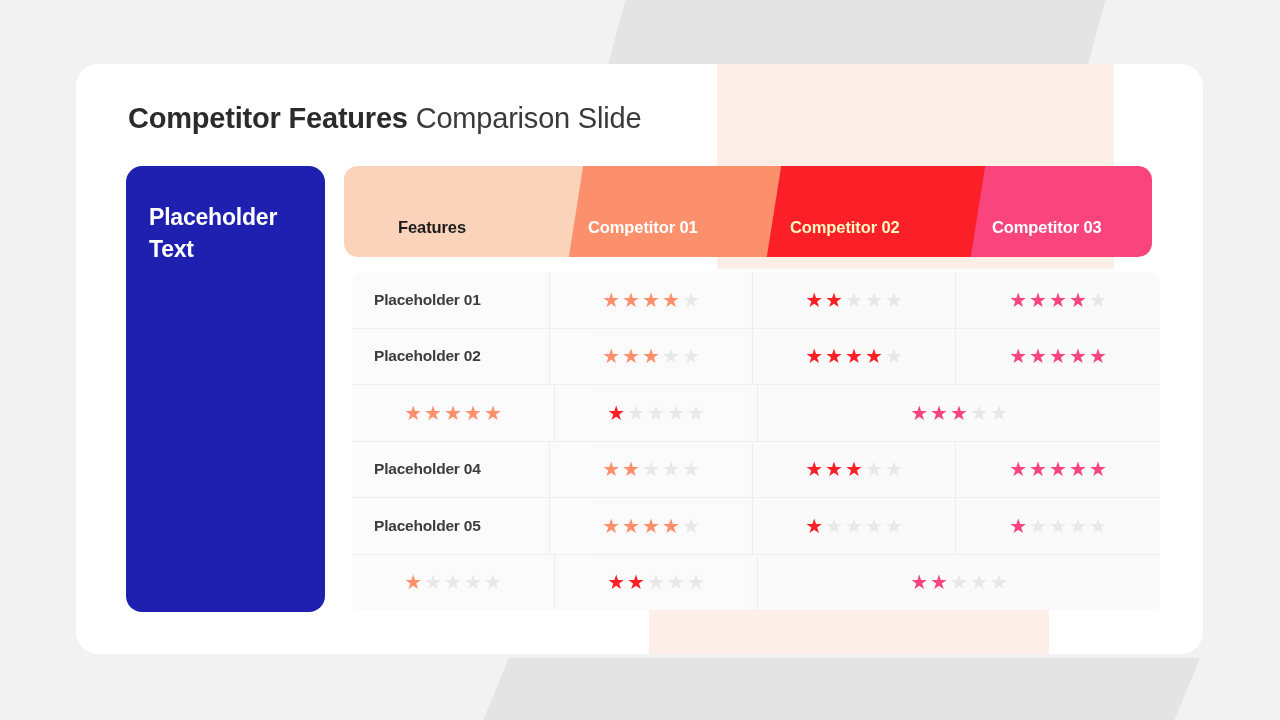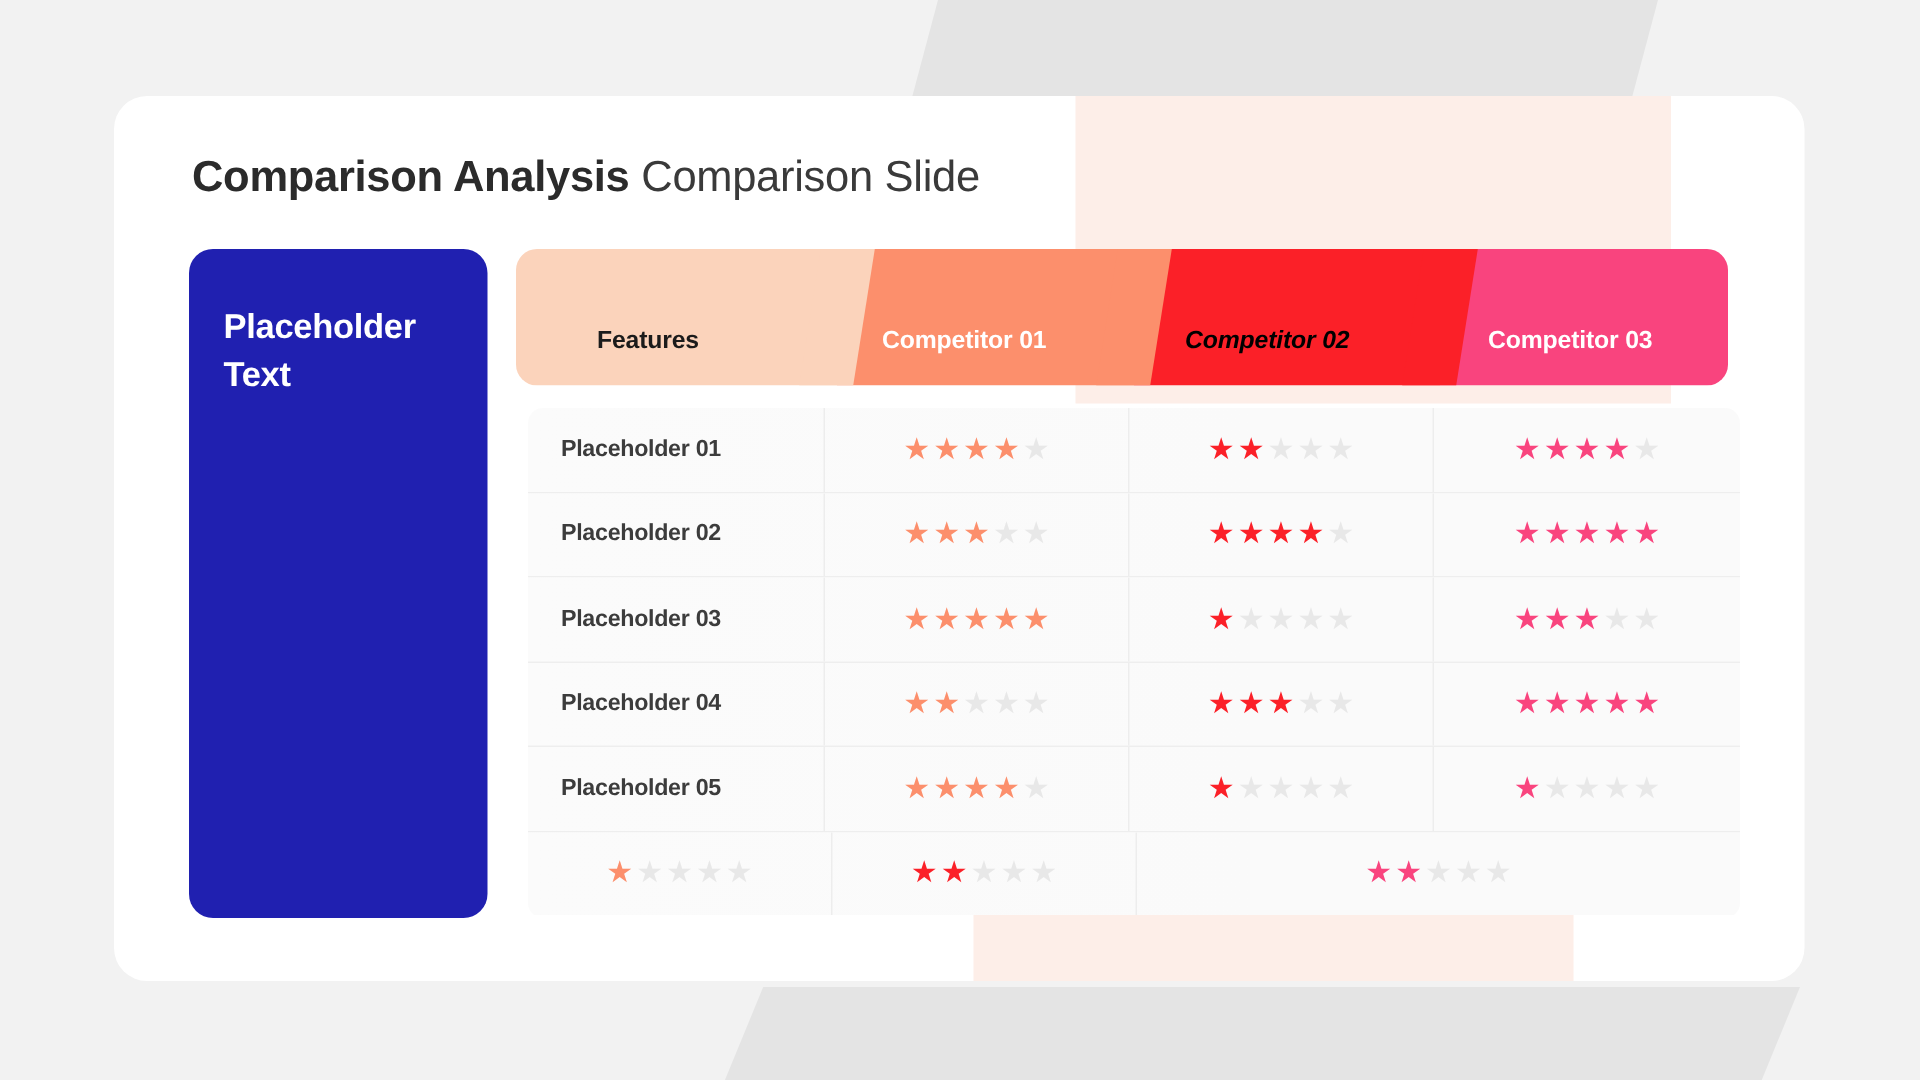--- a/index.html
+++ b/index.html
@@ -67,21 +67,21 @@
   .hcell{
     position:relative;height:100%;display:flex;align-items:center;
     font-size:16.5px;font-weight:bold;letter-spacing:-0.1px;
   }
   .hcell span{position:relative;z-index:2;margin-top:32px;}
   .hcell .slant{
     position:absolute;top:0;right:-18px;width:36px;height:100%;z-index:1;
   }
   .h-features{width:214px;background:#fbd3bb;color:#1b1b1b;padding-left:54px;box-sizing:border-box;}
   .h-c1{width:198px;background:#fc8f6c;color:#ffffff;padding-left:30px;box-sizing:border-box;}
-  .h-c2{width:204px;background:#fb2028;color:#000000;padding-left:34px;box-sizing:border-box;font-style:italic;}
+  .h-c2{width:204px;background:#fb2028;color:#fef9c3;padding-left:34px;box-sizing:border-box;}
   .h-c3{flex:1;background:#f9447e;color:#ffffff;padding-left:32px;box-sizing:border-box;}
 
   
   #table-body{
     position:absolute;left:276px;top:208px;width:808px;height:340px;
     border-radius:10px;overflow:hidden;
   }
   .trow{
     display:flex;height:55.5px;align-items:center;
     background:linear-gradient(90deg,#fbfbfb 0%,#fafafa 60%,#fafafa 100%);
@@ -109,21 +109,21 @@
   <div class="bg-gray-top"></div>
   <div class="bg-gray-bottom"></div>
 </div>
 
 <div id="card">
 
   <div class="card-peach-top"></div>
   <div class="card-peach-bottom"></div>
 
   <div id="title">
-    <span class="t-bold">Comparison Analysis</span><span class="t-light"> Comparison Slide</span>
+    <span class="t-bold">Competitor Features</span><span class="t-light"> Comparison Slide</span>
   </div>
 
   <div id="side-panel">
     <div class="sp-title">Placeholder Text</div>
   </div>
 
   <div id="table-header">
     <div class="hcell h-features">
       <span>Features</span>
       <div class="slant" style="background:#fbd3bb;transform:skewX(-9deg);"></div>
@@ -184,21 +184,20 @@
         </div>
         <div class="cell-stars">
           <span class="star" style="color: rgb(249, 68, 126);">★</span>
           <span class="star" style="color: rgb(249, 68, 126);">★</span>
           <span class="star" style="color: rgb(249, 68, 126);">★</span>
           <span class="star" style="color: rgb(249, 68, 126);">★</span>
           <span class="star" style="color: rgb(249, 68, 126);">★</span>
         </div>
       </div>
       <div class="trow">
-        <div class="cell-label">Placeholder 03</div>
         <div class="cell-stars">
           <span class="star" style="color: rgb(252, 143, 108);">★</span>
           <span class="star" style="color: rgb(252, 143, 108);">★</span>
           <span class="star" style="color: rgb(252, 143, 108);">★</span>
           <span class="star" style="color: rgb(252, 143, 108);">★</span>
           <span class="star" style="color: rgb(252, 143, 108);">★</span>
         </div>
         <div class="cell-stars">
           <span class="star" style="color: rgb(251, 32, 40);">★</span>
           <span class="star empty">★</span>

